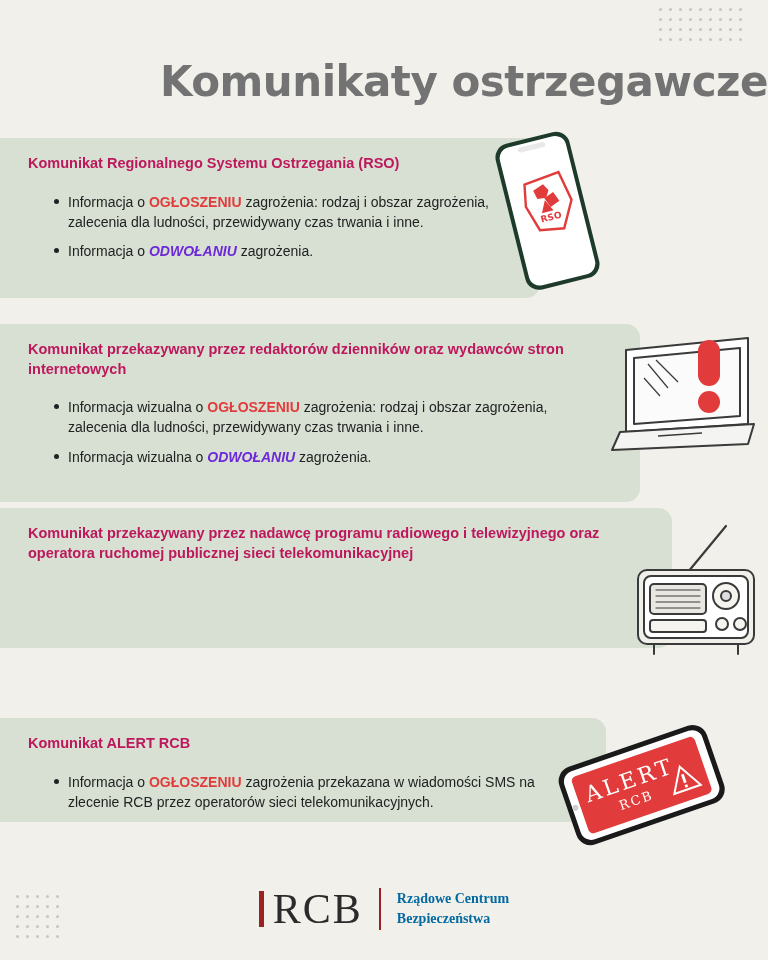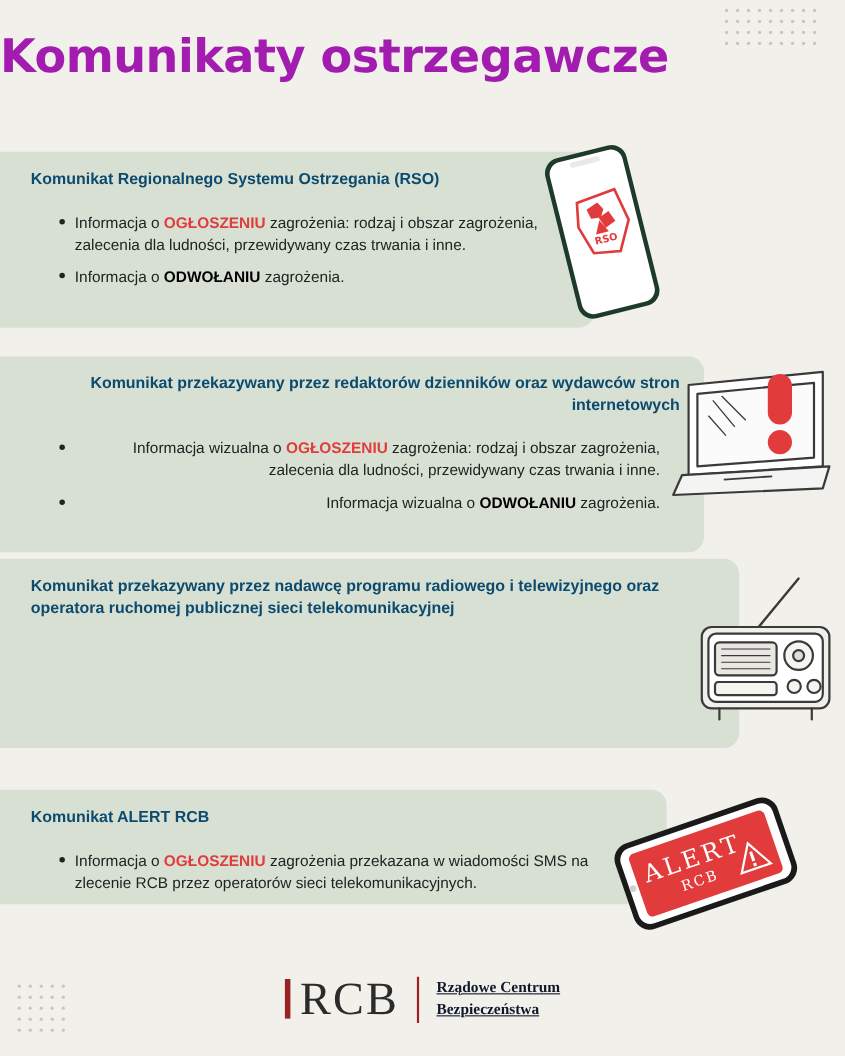--- a/index.html
+++ b/index.html
@@ -38,27 +38,27 @@
   #dots-bottom-left {
     bottom: 22px;
     left: 16px;
     grid-template-columns: repeat(5, 3px);
     grid-template-rows: repeat(5, 3px);
   }
 
   
   .title {
     position: absolute;
-    top: 26px;
+    top: 57px;
     left: 0;
     width: 100%;
-    text-align: left;
+    text-align: right;
     font-size: 42px;
     font-weight: bold;
-    color: #a21caf;
+    color: #737373;
     letter-spacing: -0.5px;
     font-family: "DejaVu Sans", sans-serif;
   }
 
   
   .card {
     position: absolute;
     background: #d7e0d3;
     border-radius: 14px;
     box-sizing: border-box;
@@ -66,21 +66,21 @@
   .card.left0 { left: 0; border-top-left-radius: 0; border-bottom-left-radius: 0; }
 
   .card-inner {
     padding: 16px 22px 16px 28px;
   }
   .card h2 {
     margin: 0 0 8px 0;
     font-size: 14.5px;
     font-weight: bold;
     line-height: 1.35;
-    color: #0c4a6e;
+    color: #be185d;
   }
   .card ul {
     margin: 18px;
     padding-left: 22px;
     list-style: none;
   }
   .card li {
     position: relative;
     font-size: 14px;
     line-height: 1.45;
@@ -92,26 +92,26 @@
     content: "";
     position: absolute;
     left: -14px;
     top: 7px;
     width: 5px;
     height: 5px;
     border-radius: 50%;
     background: #222;
   }
   .hl-red { color: #e23b3b; font-weight: bold; }
-  .hl-green { color: #000000; font-weight: bold; }
+  .hl-green { color: #6d28d9; font-weight: bold; font-style: italic; }
 
   
   #card-1 { top: 138px; left: 0; width: 540px; height: 160px; }
-  #card-2 { top: 324px; left: 0; width: 640px; height: 178px; text-align: right; }
-  #card-3 { top: 508px; left: 0; width: 672px; height: 172px; }
+  #card-2 { top: 324px; left: 0; width: 640px; height: 178px; }
+  #card-3 { top: 508px; left: 0; width: 672px; height: 140px; }
   #card-4 { top: 718px; left: 0; width: 606px; height: 104px; }
 
   
   .illo { position: absolute; }
   #illo-phone-rso { top: 128px; left: 482px; }
   #illo-laptop   { top: 332px; left: 598px; }
   #illo-radio    { top: 518px; left: 630px; }
   #illo-phone-alert { top: 722px; left: 548px; }
 
   
@@ -140,22 +140,21 @@
     background: #9b2222;
     margin-right: 9px;
     vertical-align: -4px;
   }
   .footer-text {
     padding-left: 16px;
     font-family: "Liberation Serif", serif;
     font-size: 14px;
     font-weight: bold;
     line-height: 1.45;
-    color: #0f172a;
-    text-decoration: underline;
+    color: #0369a1;
   }
 </style>
 </head>
 <body>
 
 <div class="dots" id="dots-top-right">
   <span></span>
     <span></span>
     <span></span>
     <span></span>

